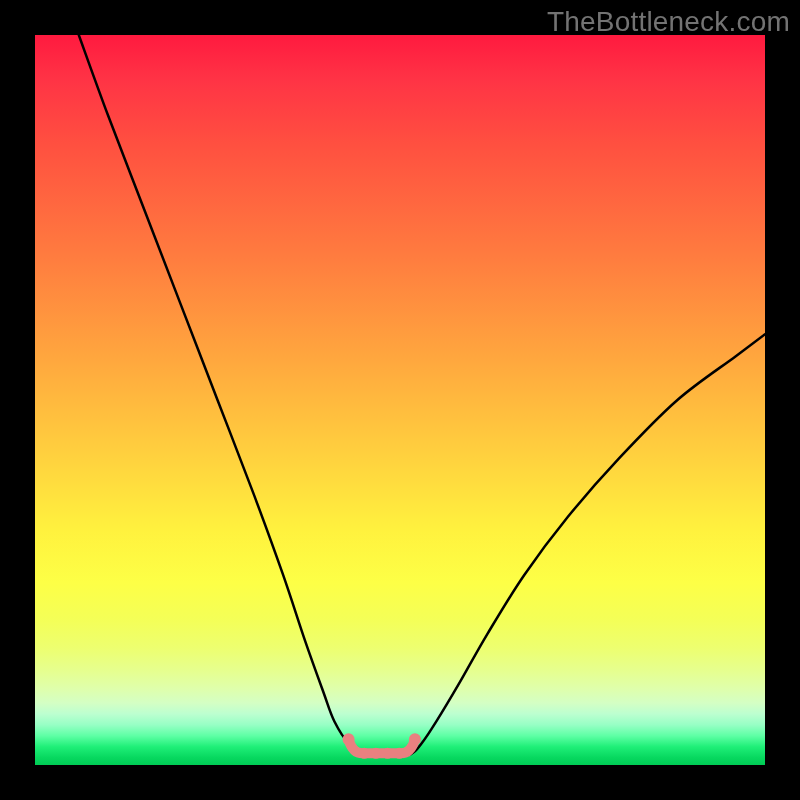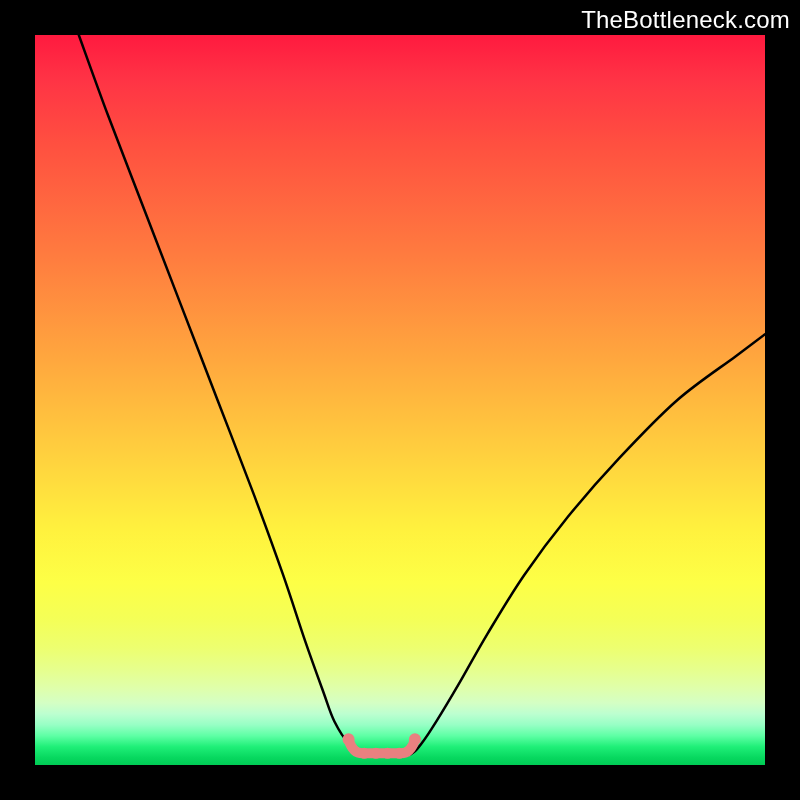--- a/index.html
+++ b/index.html
@@ -45,22 +45,22 @@
       #5effa5 96%,
       #1fef78 97.5%,
       #07d85f 99%,
       #00cc55 100%
     );
   }
   .watermark {
     position: absolute;
     top: 6px;
     right: 10px;
-    color: #ffffff;
-    font-size: 24px;
+    color: #737373;
+    font-size: 28px;
     font-weight: 500;
     letter-spacing: 0.2px;
     z-index: 10;
   }
   svg.curve {
     position: absolute;
     left: 0;
     top: 0;
   }
 </style>

